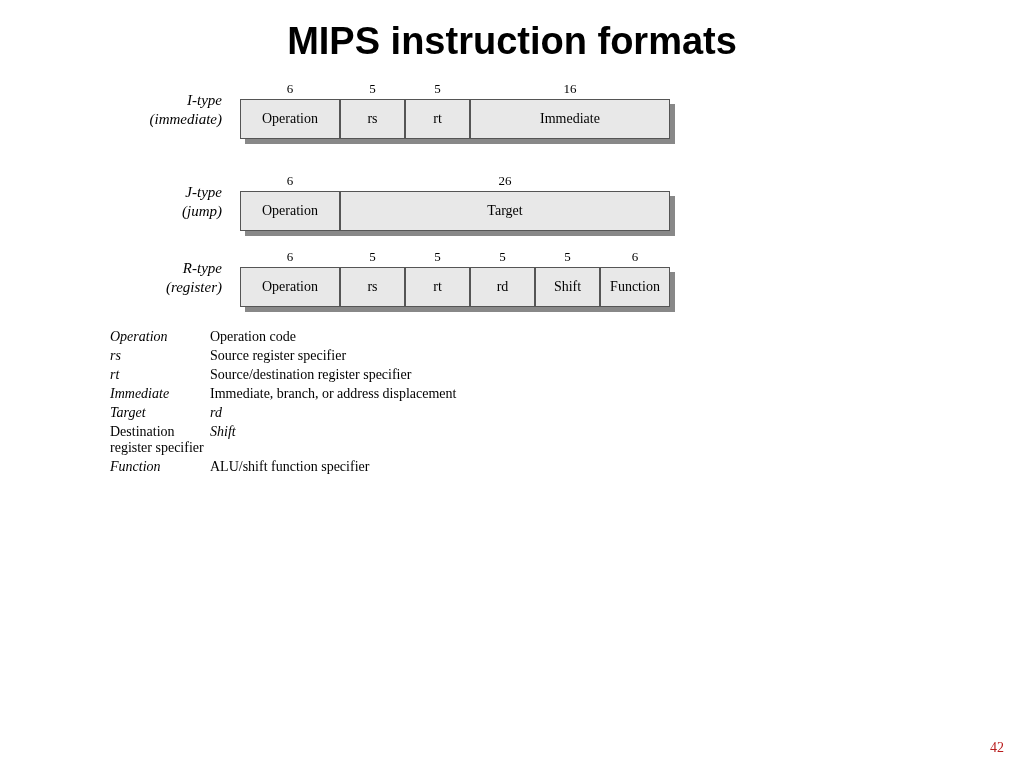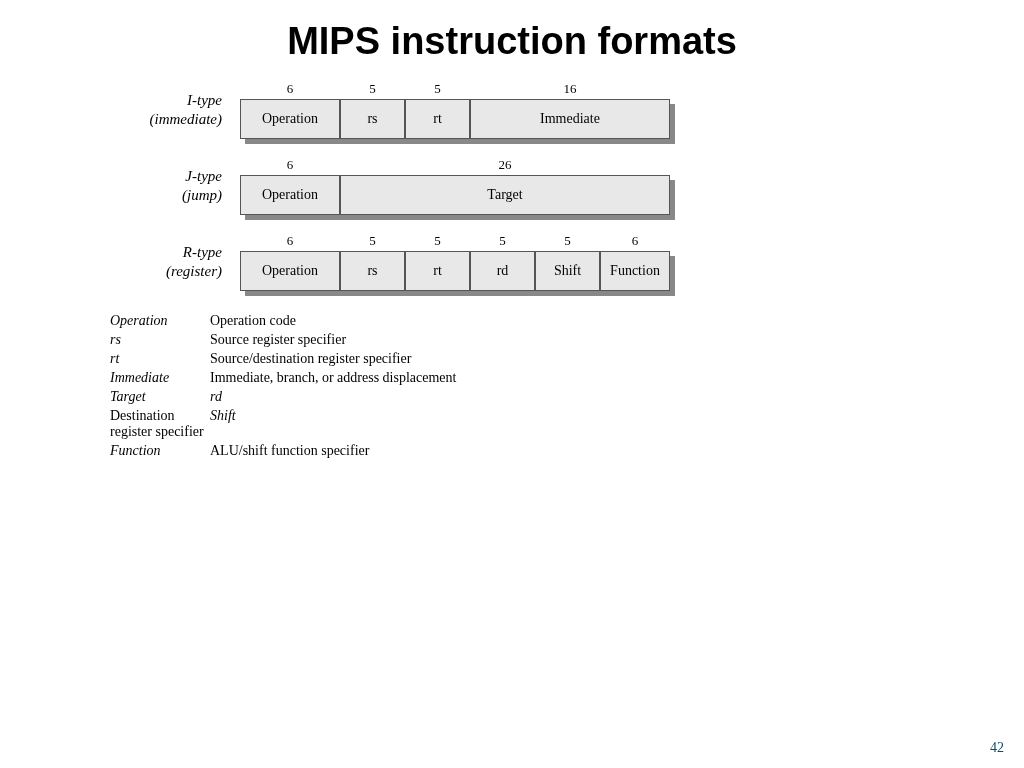--- a/index.html
+++ b/index.html
@@ -140,21 +140,21 @@
 
     .legend-def {
       color: #000;
     }
 
     .page-number {
       position: absolute;
       bottom: 12px;
       right: 20px;
       font-size: 14px;
-      color: #0c4a6e;
+      color: #b91c1c;
       font-family: Georgia, serif;
     }
   </style>
 </head>
 <body>
 
 <div class="page">
 
   <div class="title">MIPS instruction formats</div>
 
@@ -176,21 +176,21 @@
           <div class="fields-row">
             <div class="field-cell i-op">Operation</div>
             <div class="field-cell i-rs">rs</div>
             <div class="field-cell i-rt">rt</div>
             <div class="field-cell i-imm">Immediate</div>
           </div>
         </div>
       </div>
     </div>
 
-    <div class="format-row" style="margin-top:8px">
+    <div class="format-row" style="margin-top:24px">
       <div class="format-label">
         <span>J-type</span><br>
         <span>(jump)</span>
       </div>
       <div class="format-diagram">
         <div class="bit-numbers">
           <div class="bit-num" style="width:100px">6</div>
           <div class="bit-num" style="width:330px">26</div>
         </div>
         <div class="fields-wrapper">

